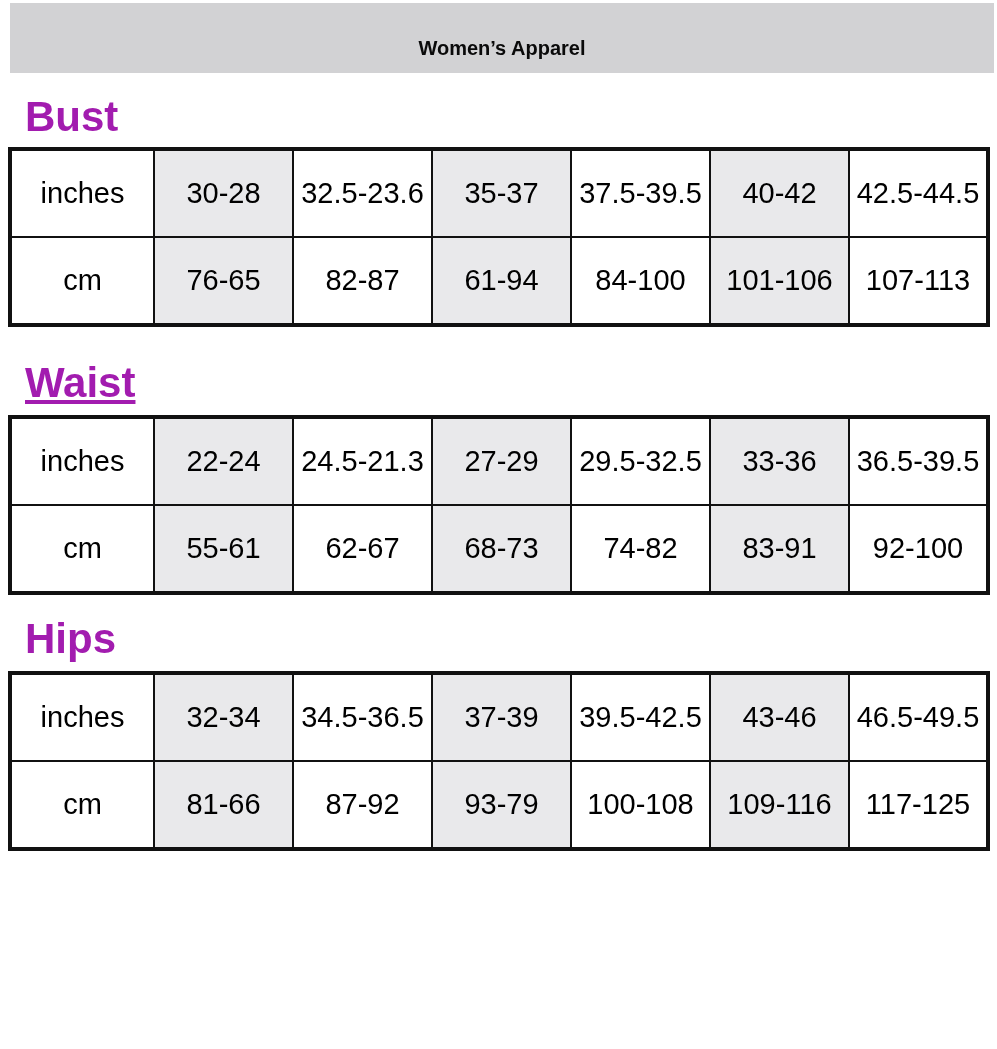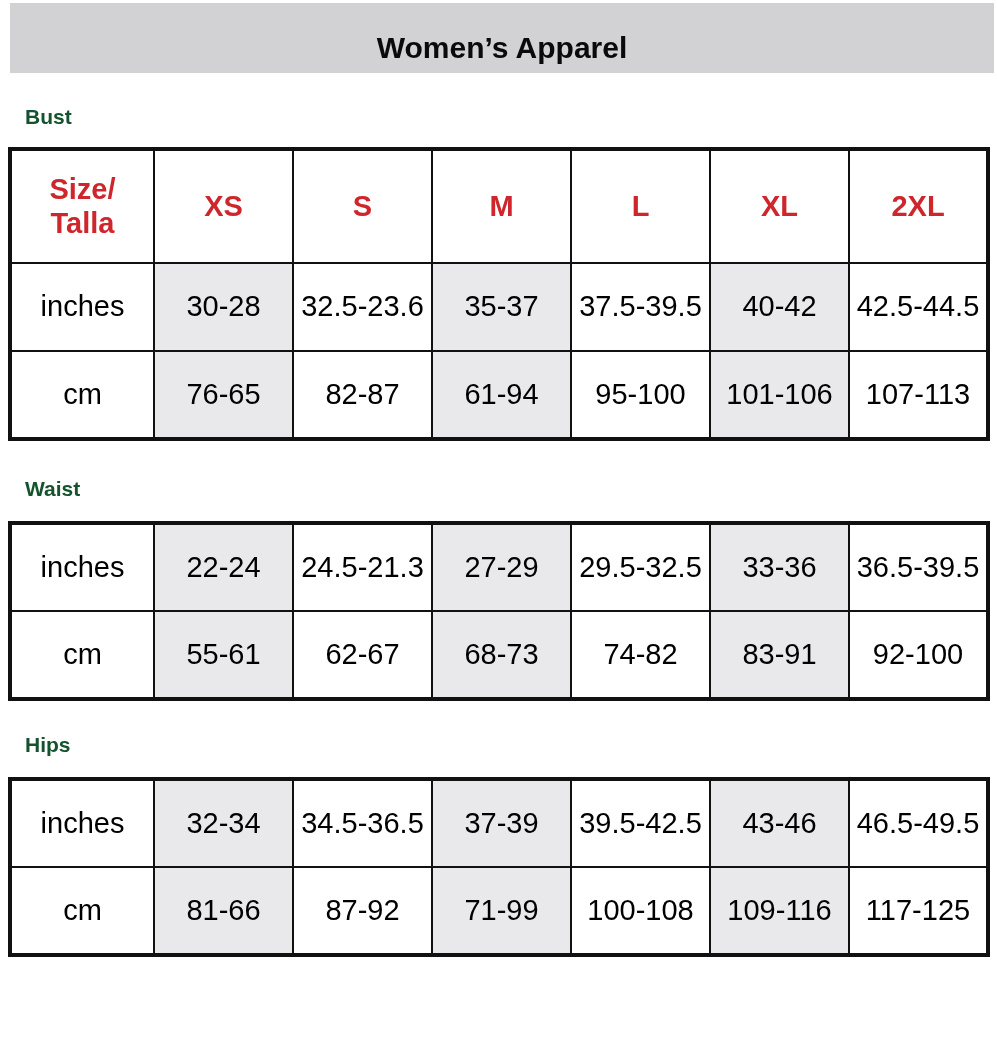--- a/index.html
+++ b/index.html
@@ -10,27 +10,27 @@
     color:#000;
     overflow:hidden;
   }
   .title-bar {
     margin:3px 3px 0 10px;
     height:70px;
     background:#d2d2d4;
     display:flex; align-items:center; justify-content:center;
   }
   .title-bar .title {
-    font-size:30px; font-weight:bold; color:#0a0a0a; letter-spacing:0px;margin-top:20px;
+    font-size:20px; font-weight:bold; color:#0a0a0a; letter-spacing:0px;margin-top:20px;
   }
   h2.section-heading {
-    font-size:21px; line-height:36px; font-weight:bold;
-    margin:26px 0 12px 25px; color:#14532d;
+    font-size:42px; line-height:36px; font-weight:bold;
+    margin:26px 0 12px 25px; color:#a21caf;
   }
-  h2.waist-heading { margin-top:30px; margin-bottom:14px; }
+  h2.waist-heading { margin-top:38px; margin-bottom:14px;text-decoration:underline; }
   h2.hips-heading  { margin-bottom:14px; }
   table.size-table {
     border-collapse:collapse;
     table-layout:fixed;
     margin-left:8px;
     width:982px;
     border:4px solid #111;
   }
   table.size-table td {
     border:2px solid #111;
@@ -51,47 +51,35 @@
 <body>
 
 <div class="title-bar">
   <span class="title">Women’s Apparel</span>
 </div>
 
 <h2 class="section-heading">Bust</h2>
 
 <table class="size-table">
   <tbody>
-    <tr class="hdr-row">
-      <td class="label-col red-label two-line">
-        <span>Size/</span>
-        <span>Talla</span>
-      </td>
-      <td class="red-label">XS</td>
-      <td class="red-label">S</td>
-      <td class="red-label">M</td>
-      <td class="red-label">L</td>
-      <td class="red-label">XL</td>
-      <td class="red-label">2XL</td>
-    </tr>
     <tr class="data-row">
       <td class="label-col">inches</td>
       <td class="shade">30-28</td>
       <td>32.5-23.6</td>
       <td class="shade">35-37</td>
       <td>37.5-39.5</td>
       <td class="shade">40-42</td>
       <td>42.5-44.5</td>
     </tr>
     <tr class="data-row">
       <td class="label-col">cm</td>
       <td class="shade">76-65</td>
       <td>82-87</td>
       <td class="shade">61-94</td>
-      <td>95-100</td>
+      <td>84-100</td>
       <td class="shade">101-106</td>
       <td>107-113</td>
     </tr>
   </tbody>
 </table>
 
 <h2 class="section-heading waist-heading">Waist</h2>
 
 <table class="size-table">
   <tbody>
@@ -126,19 +114,19 @@
       <td>34.5-36.5</td>
       <td class="shade">37-39</td>
       <td>39.5-42.5</td>
       <td class="shade">43-46</td>
       <td>46.5-49.5</td>
     </tr>
     <tr class="data-row">
       <td class="label-col">cm</td>
       <td class="shade">81-66</td>
       <td>87-92</td>
-      <td class="shade">71-99</td>
+      <td class="shade">93-79</td>
       <td>100-108</td>
       <td class="shade">109-116</td>
       <td>117-125</td>
     </tr>
   </tbody>
 </table>
 
 </body></html>

